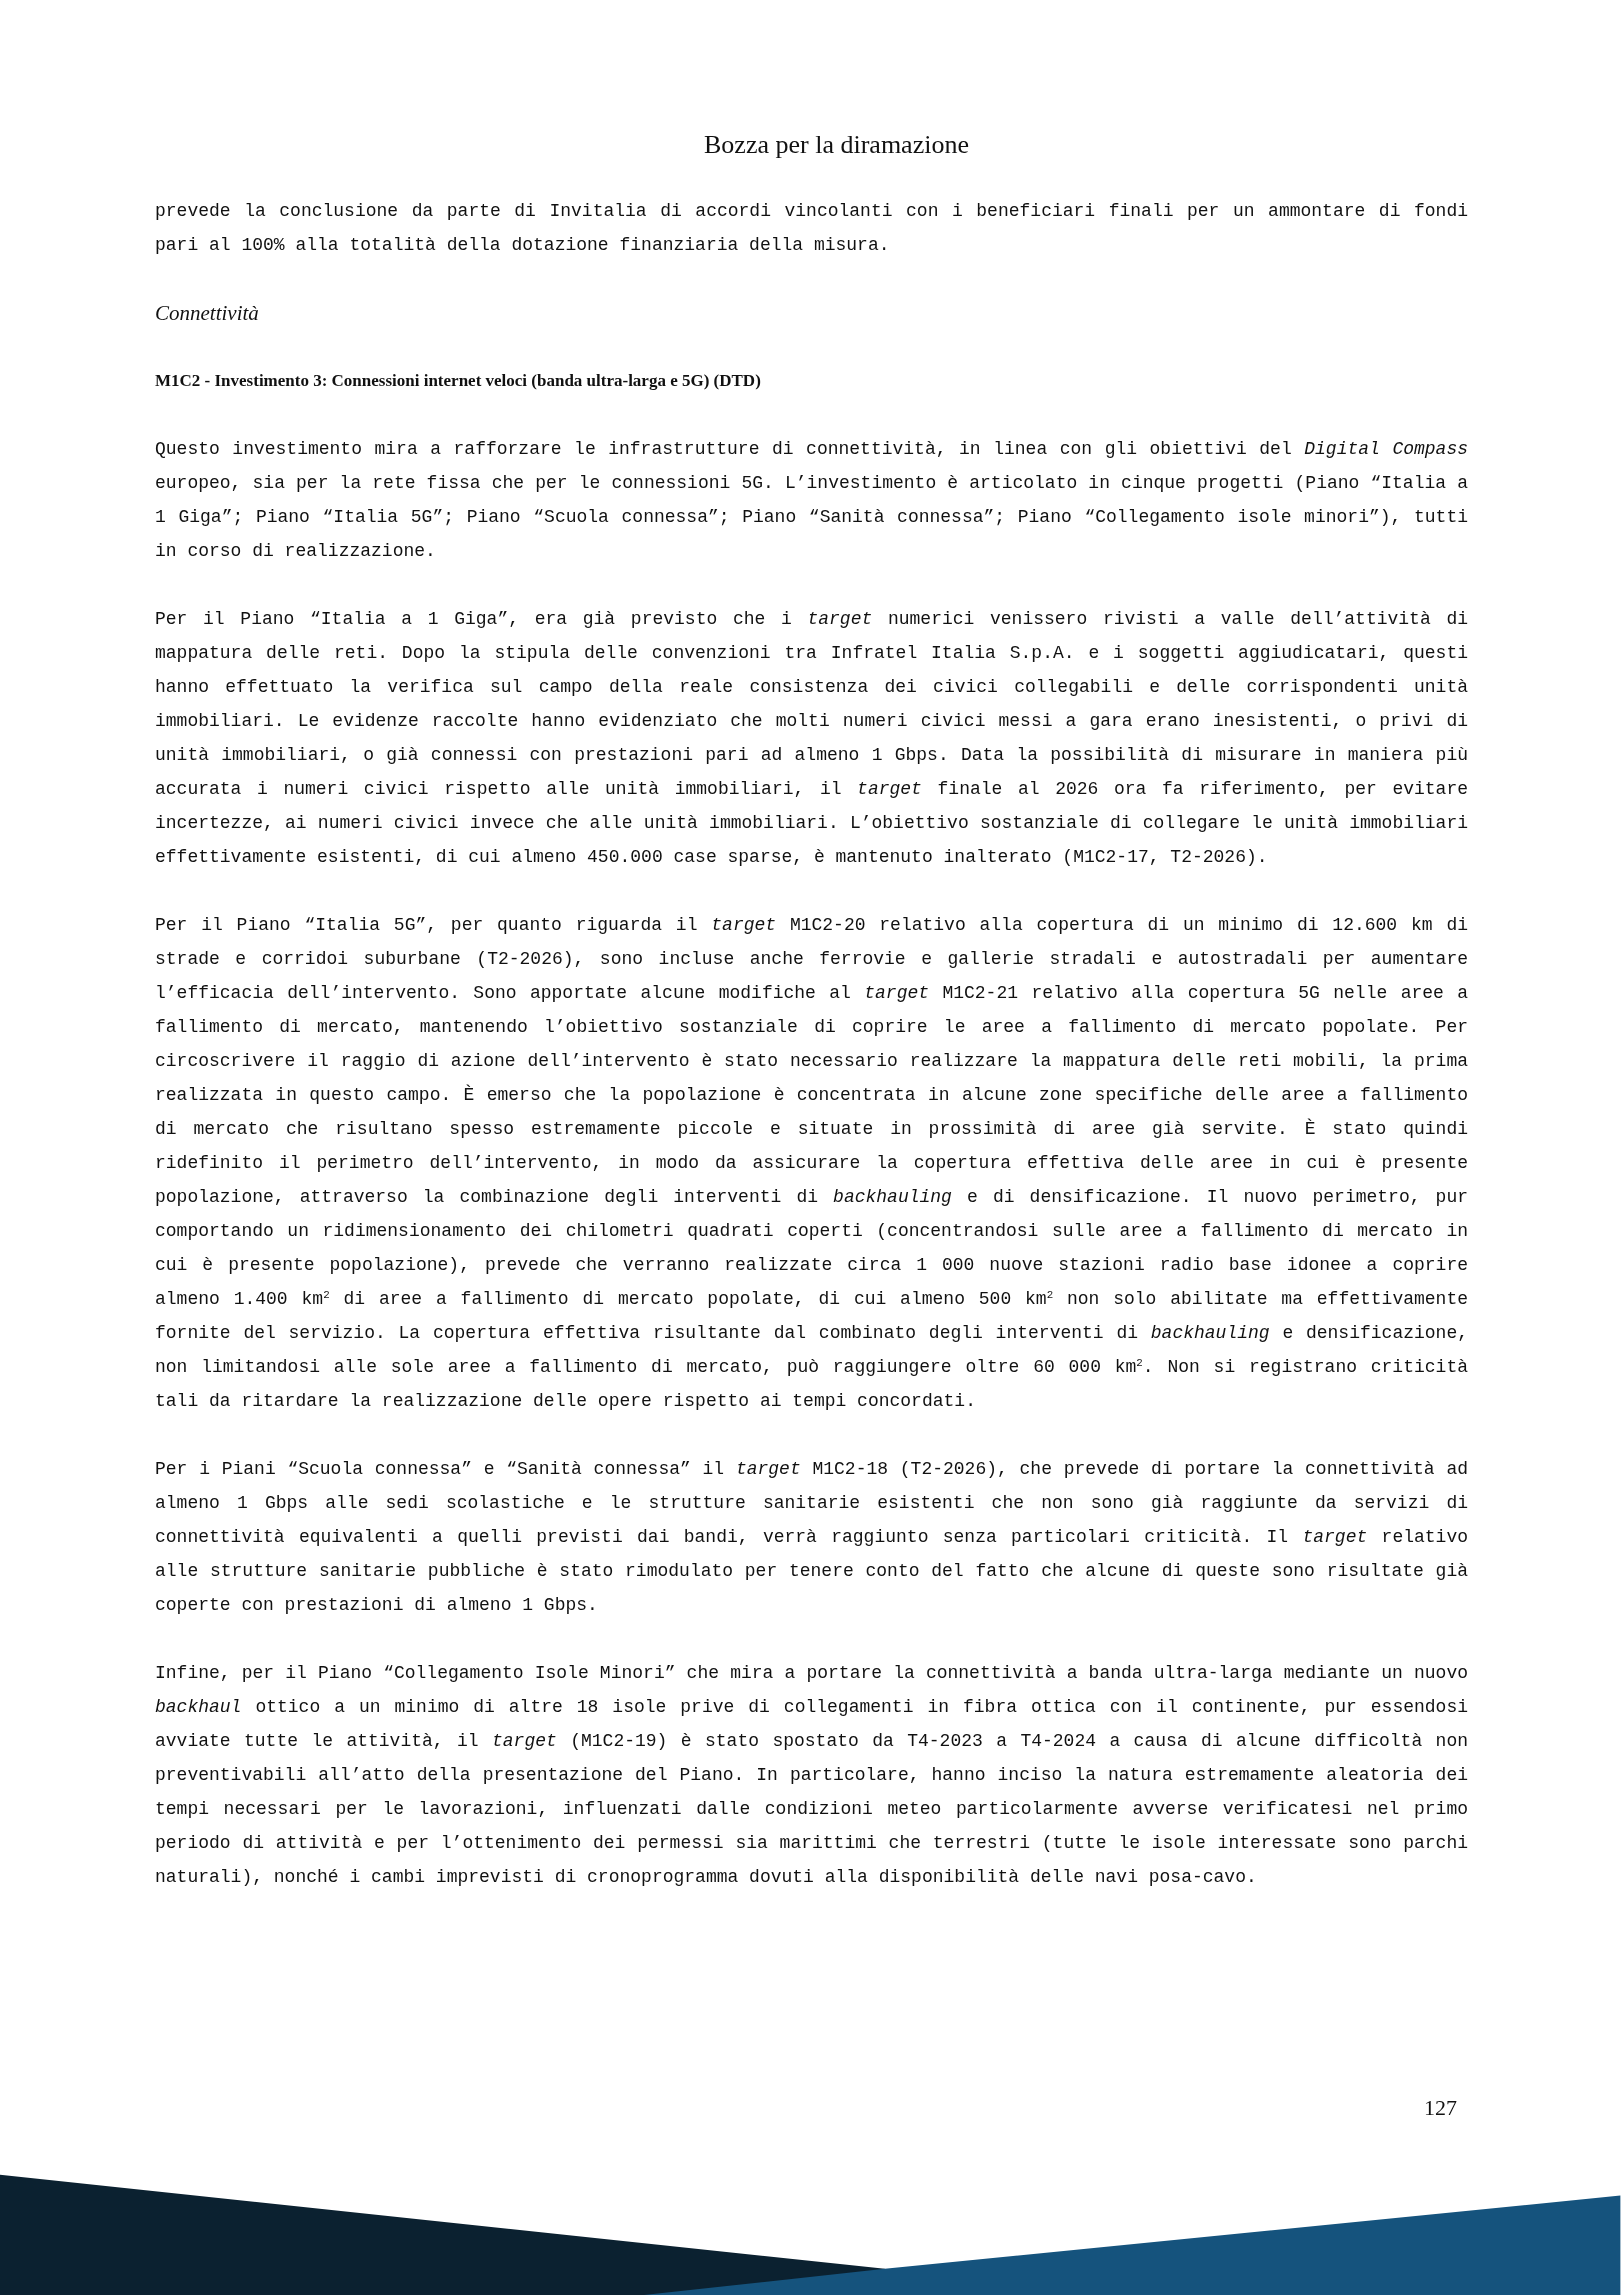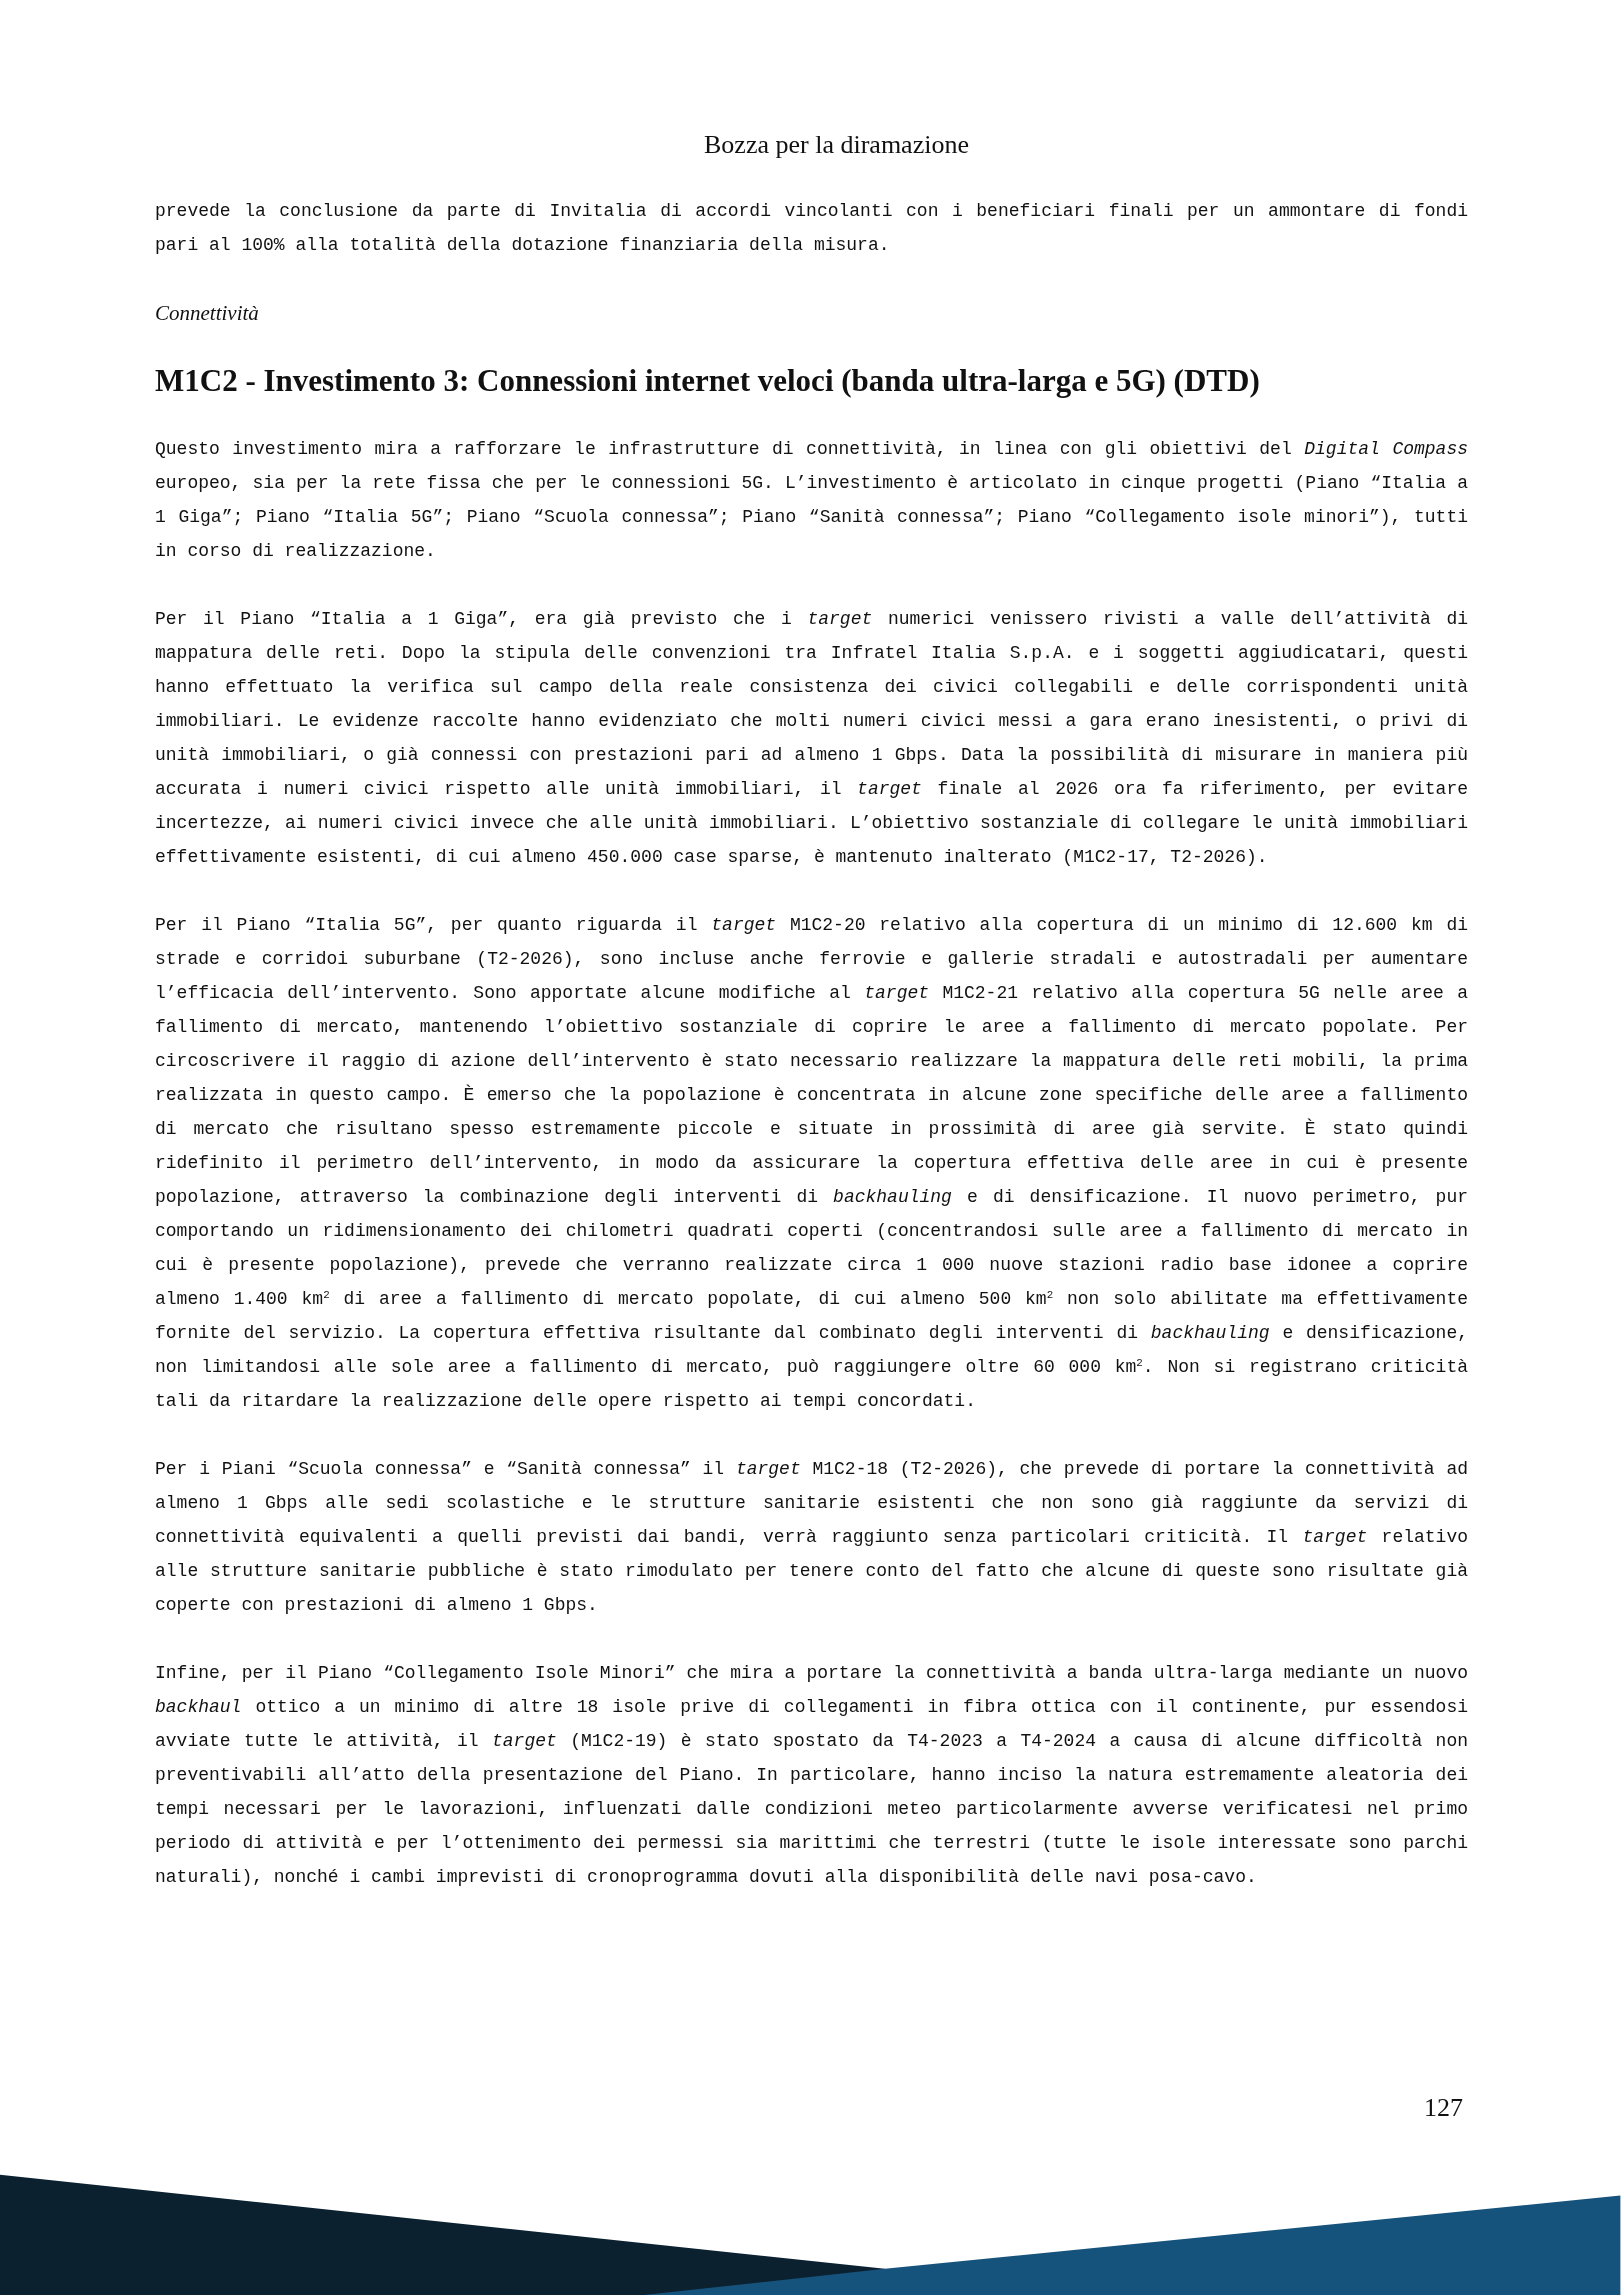--- a/index.html
+++ b/index.html
@@ -5,24 +5,24 @@
   html, body { margin: 0; padding: 0; background: #ffffff; }
   body { width: 1623px; height: 2295px; position: relative; overflow: hidden;
          font-family: "Liberation Serif", "DejaVu Serif", serif; color: #111111; }
   .page-header { position: absolute; top: 128px; left: 0; width: 1623px; text-align: center;
                  font-size: 26px; line-height: 34px; padding-left: 25px; }
   .content { position: absolute; left: 155px; top: 194px; width: 1313px; }
   .para { font-size: 18px; line-height: 34px; text-align: justify; margin: 0 0 34px 0;
           hyphens: none; font-family: Liberation Mono, monospace; }
   .para.first { margin-bottom: 34px; }
   .section-label { font-size: 21px; line-height: 34px; font-style: italic; margin: 0 0 34px 0; }
-  .heading { font-size: 31px; line-height: 34px; font-weight: bold; margin: 0 0 34px 0; }
+  .heading { font-size: 17px; line-height: 34px; font-weight: bold; margin: 0 0 34px 0; }
   .para i, .para em { font-style: italic; }
   .para sup { font-size: 0.6em; line-height: 0; vertical-align: 0.6em; }
-  .page-number { position: absolute; left: 1424px; top: 2091px; font-size: 26px; line-height: 34px; }
+  .page-number { position: absolute; left: 1424px; top: 2091px; font-size: 22px; line-height: 34px; }
   .footer-band { position: absolute; left: 0; top: 2159px; width: 1623px; height: 136px; }
 </style>
 </head>
 <body>
 
 <div class="page-header">
   <span>Bozza per la diramazione</span>
 </div>
 
 <div class="content">

